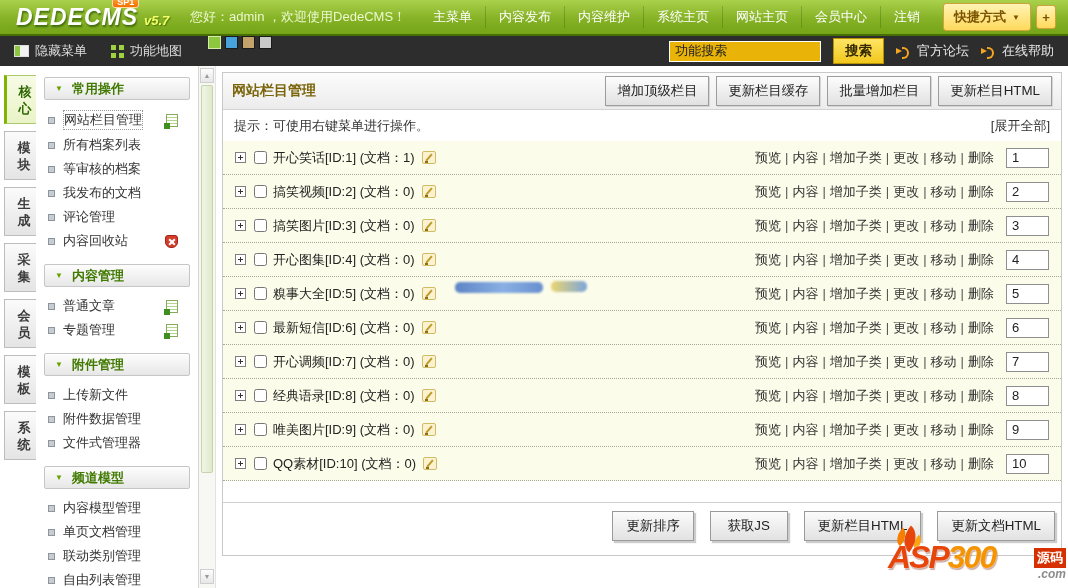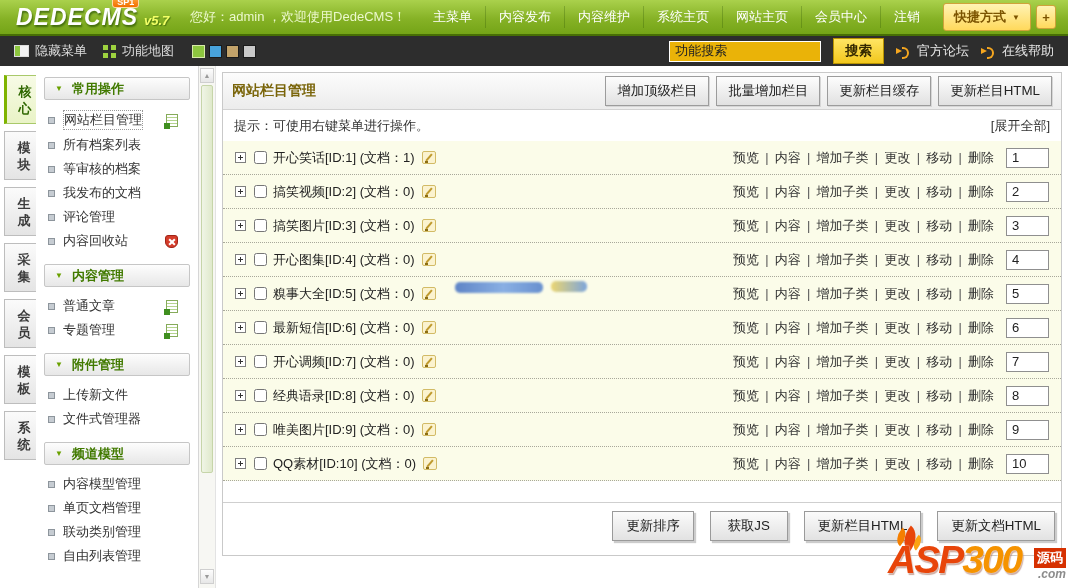--- a/index.html
+++ b/index.html
@@ -36,21 +36,21 @@
     color:#7c5400; font-weight:bold; cursor:pointer;
   }
   .quick-btn .dd { font-size:8px; }
   .plus-btn {
     margin-left:5px; width:20px; height:24px; display:flex; align-items:center; justify-content:center;
     background:linear-gradient(#fff3b4,#ffd95c); border:1px solid #cfa23a; border-radius:3px;
     color:#7c5400; font-weight:bold; cursor:pointer;
   }
 
   
-  .tbar { height:30px; background:#2d2d2d; display:flex; align-items:center; padding:0 14px; gap:16px; }
+  .tbar { height:30px; background:#2d2d2d; display:flex; padding:0 14px; gap:24px; }
   .tbtn { display:flex; align-items:center; gap:6px; color:#dcdcdc; cursor:pointer; white-space:nowrap; }
   .hm-icon { width:15px; height:12px; border:1px solid #ddd; background:linear-gradient(90deg,#8dc63f 0 5px,#f2f2f2 5px); }
   .map-icon { position:relative; width:13px; height:13px; }
   .map-icon::before { content:""; position:absolute; left:0; top:0; width:5px; height:5px; background:#9ed23f;
     box-shadow:8px 0 #9ed23f, 0 8px #9ed23f, 8px 8px #9ed23f; }
   .swatches { display:flex; gap:4px; margin-left:2px; }
   .swatch { width:13px; height:13px; border:1px solid #1a1a1a; cursor:pointer; }
   .sw-green { background:#8dc63f; border:1px solid #d8eaa9; }
   .sw-blue  { background:#48a3dc; }
   .sw-tan   { background:#c3a36a; }
@@ -112,39 +112,39 @@
   .list { background:#fbfce9; }
   .row { height:34px; display:flex; align-items:center; padding:15px 12px; border-bottom:1px dotted #a8a89a; }
   .exp { position:relative; width:11px; height:11px; flex:0 0 11px; background:#fff; border:1px solid #7f7f7f; cursor:pointer; }
   .exp::before { content:""; position:absolute; left:2px; top:4px; width:5px; height:1px; background:#333; }
   .exp::after  { content:""; position:absolute; left:4px; top:2px; width:1px; height:5px; background:#333; }
   .row input[type=checkbox] { margin:0 6px 0 8px; width:13px; height:13px; }
   .row-label { color:#222; }
   .edit-icon { position:relative; width:14px; height:13px; margin-left:7px; background:#fbf3cf; border:1px solid #d2bb66; border-radius:2px; cursor:pointer; }
   .edit-icon::before { content:""; position:absolute; left:5px; top:1px; width:2px; height:9px; background:#bf9a2e; transform:rotate(40deg); }
   .edit-icon::after { content:""; position:absolute; left:2px; top:9px; width:3px; height:2px; background:#8a6d14; }
-  .actions { margin-left:auto; display:flex; align-items:center; color:#333;font-family:Liberation Mono, monospace; }
+  .actions { margin-left:auto; display:flex; align-items:center; color:#333; }
   .act { cursor:pointer; white-space:nowrap; }
   .act + .act::before { content:"|"; color:#555; margin:0 4px; cursor:default; }
   .sort-input { width:43px; height:20px; margin-left:12px; border:1px solid #8f8f8f; background:#fff; padding:1px 5px; font-size:13px; color:#222; }
   .p-footer { margin-top:21px; border-top:1px solid #cfcfcf; padding:8px 6px 0 0; display:flex; justify-content:flex-end; gap:16px; }
   .fbtn { min-width:78px; text-align:center; padding:5px 13px; background:linear-gradient(#fbfbfb,#e2e2e2);
     border:1px solid #9a9a9a; color:#222; cursor:pointer; box-shadow:2px 2px 1px rgba(0,0,0,.2); white-space:nowrap; }
 
   
   .wm1 { position:absolute; left:455px; top:282px; width:88px; height:11px; border-radius:5px;
     background:linear-gradient(90deg,#1d52b8,#5a90e2 55%,#2b63c4); opacity:.7; filter:blur(1px); }
   .wm2 { position:absolute; left:551px; top:281px; width:36px; height:11px; border-radius:5px;
     background:linear-gradient(90deg,#e3c233,#3a78d4); opacity:.65; filter:blur(1px); }
 
   
   .asp { position:absolute; right:2px; bottom:0; width:178px; height:56px; }
   .flame { position:absolute; left:14px; top:-4px; width:16px; height:22px; background:#e8450a;
     border-radius:0 100% 0 100%; transform:rotate(40deg); box-shadow:-8px 4px 0 -3px #f57f00, 8px -2px 0 -4px #fca311; }
-  .asp-text { position:absolute; left:0; bottom:6px; font-style:italic; font-weight:900; font-size:39px; letter-spacing:-2px;
+  .asp-text { position:absolute; left:0; bottom:12px; font-style:italic; font-weight:900; font-size:32px; letter-spacing:-2px;
     text-shadow:0 0 2px #fff, 1px 2px 1px rgba(120,30,0,.4);margin-top:7px; }
   .asp-a { color:#e8450a; }
   .asp-3 { color:#f59300; }
   .asp-tag { position:absolute; right:0; top:16px; background:#d63000; color:#fff; font-weight:bold; font-size:13px; padding:1px 3px; }
   .asp-com { position:absolute; right:0; top:35px; color:#8c8c8c; font-weight:bold; font-style:italic; font-size:12px; }
 </style>
 </head>
 <body>
 
 <div class="hdr">
@@ -262,20 +262,24 @@
   <div class="sec-hdr">
     <span class="arr">▼</span>
     <span class="sec-title">附件管理</span>
   </div>
   <div class="s-item">
     <span class="bullet"></span>
     <span class="s-label">上传新文件</span>
   </div>
   <div class="s-item">
     <span class="bullet"></span>
+    <span class="s-label">附件数据管理</span>
+  </div>
+  <div class="s-item">
+    <span class="bullet"></span>
     <span class="s-label">文件式管理器</span>
   </div>
 
   <div class="sec-hdr">
     <span class="arr">▼</span>
     <span class="sec-title">频道模型</span>
   </div>
   <div class="s-item">
     <span class="bullet"></span>
     <span class="s-label">内容模型管理</span>
@@ -298,22 +302,22 @@
 <div class="vscroll">
   <div class="vs-btn vs-up">▲</div>
   <div class="vs-thumb"></div>
   <div class="vs-btn vs-down">▼</div>
 </div>
 
 <div class="panel">
   <div class="p-hdr">
     <span class="p-title">网站栏目管理</span>
     <button class="hbtn">增加顶级栏目</button>
+    <button class="hbtn">更新栏目缓存</button>
     <button class="hbtn">批量增加栏目</button>
-    <button class="hbtn">更新栏目缓存</button>
     <button class="hbtn">更新栏目HTML</button>
   </div>
   <div class="p-hint">
     <span>提示：可使用右键菜单进行操作。</span>
     <span class="sp"></span>
     <span class="expand-all">[展开全部]</span>
   </div>
 
   <div class="list">
 

